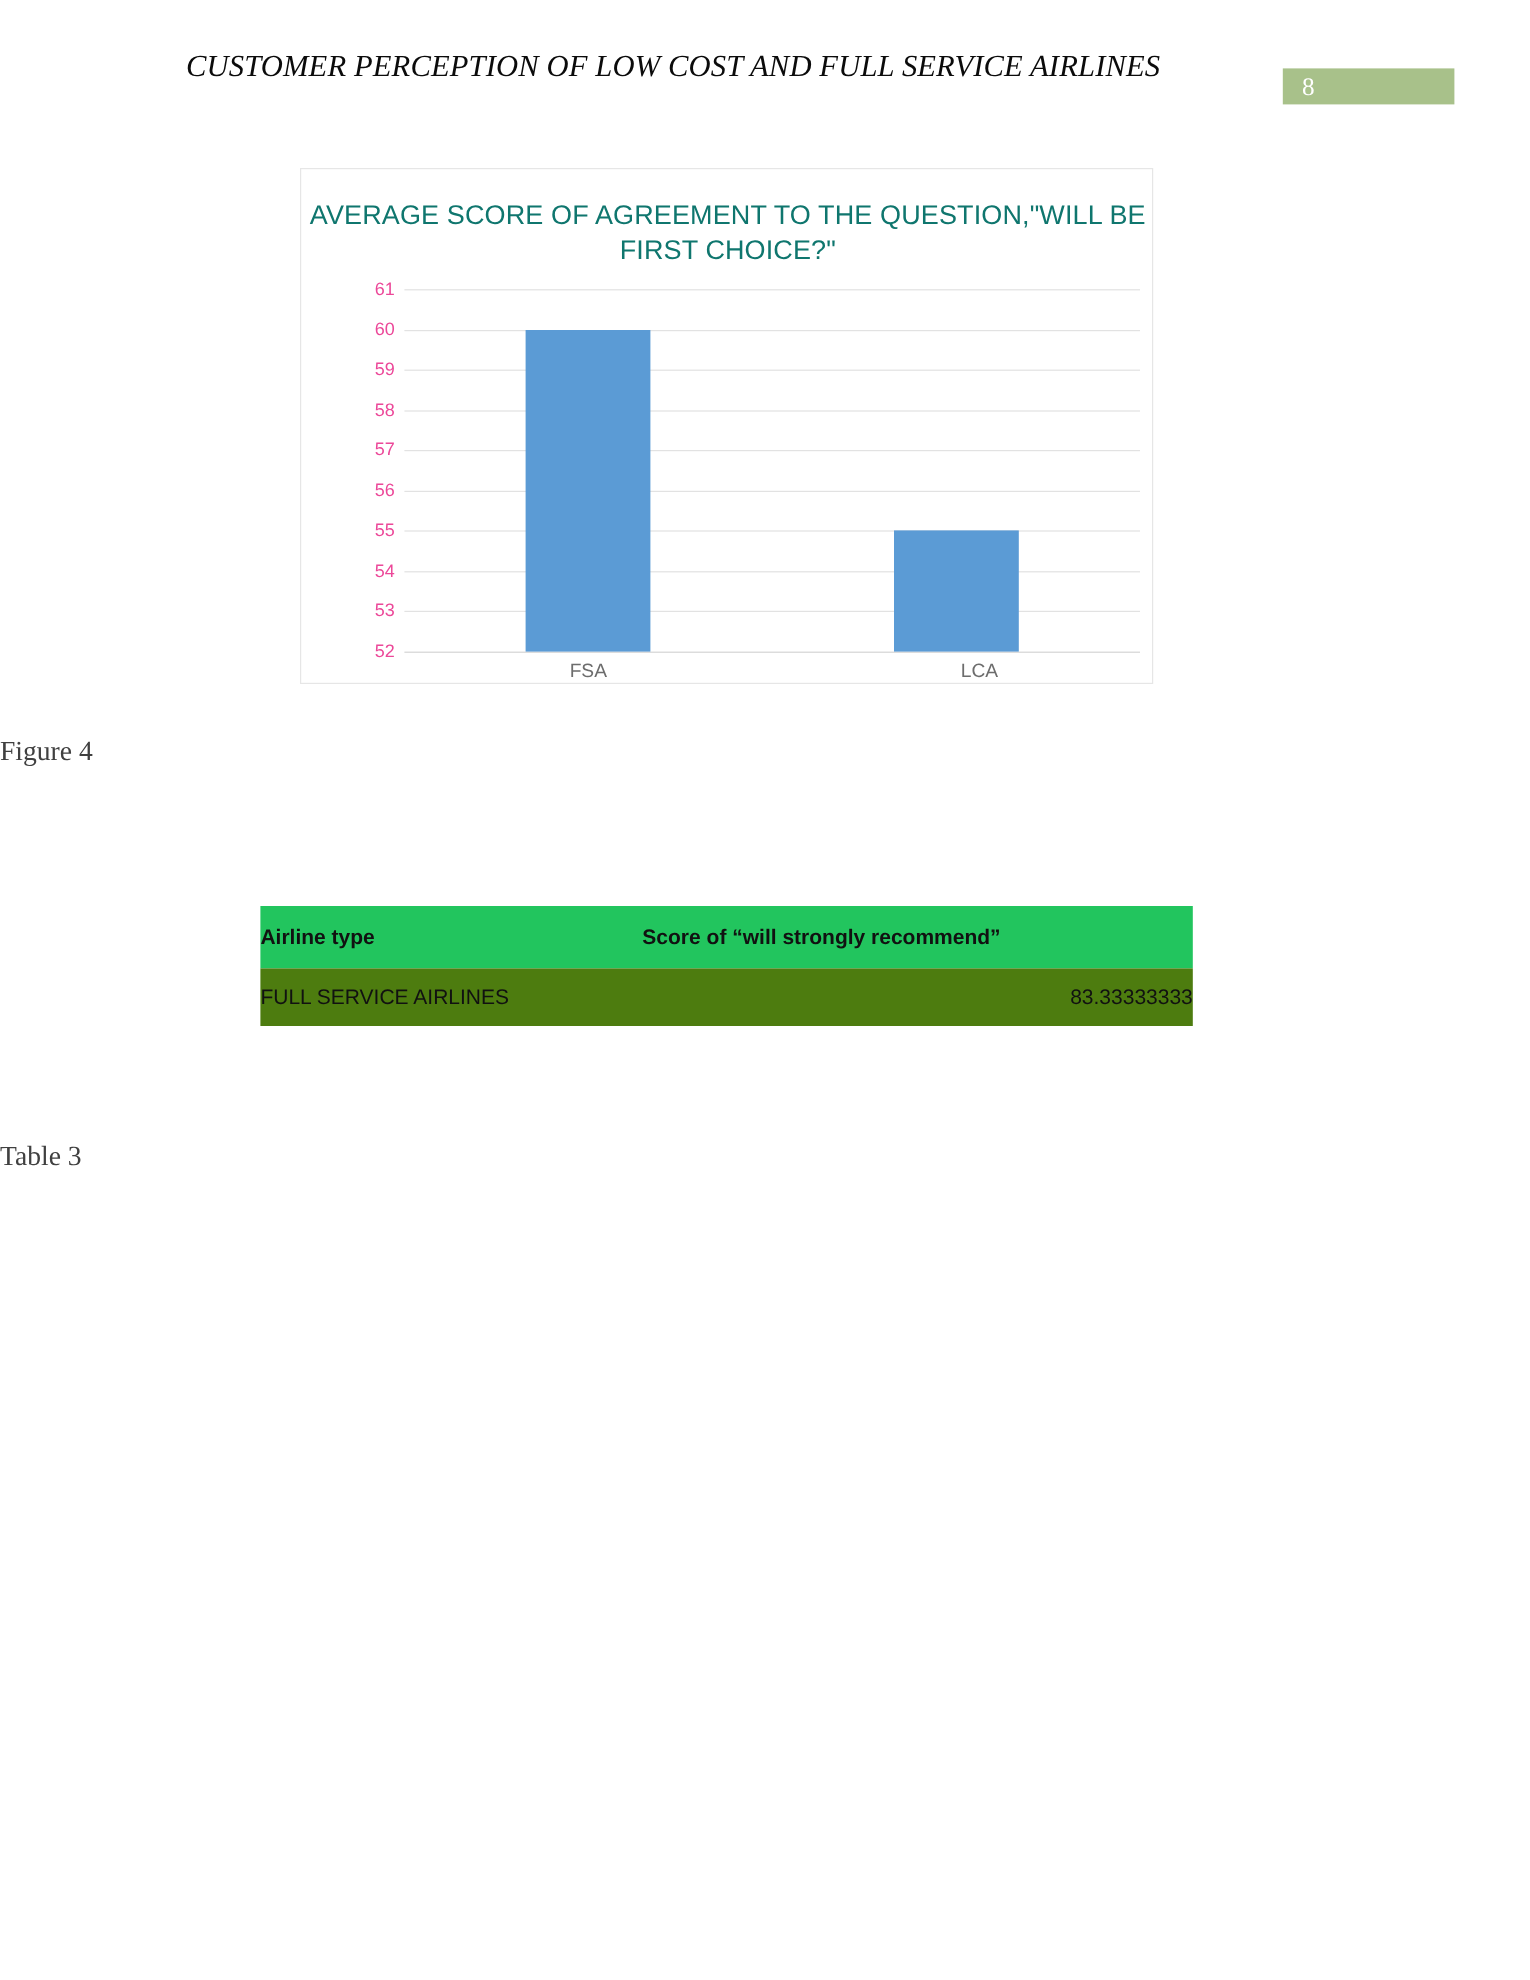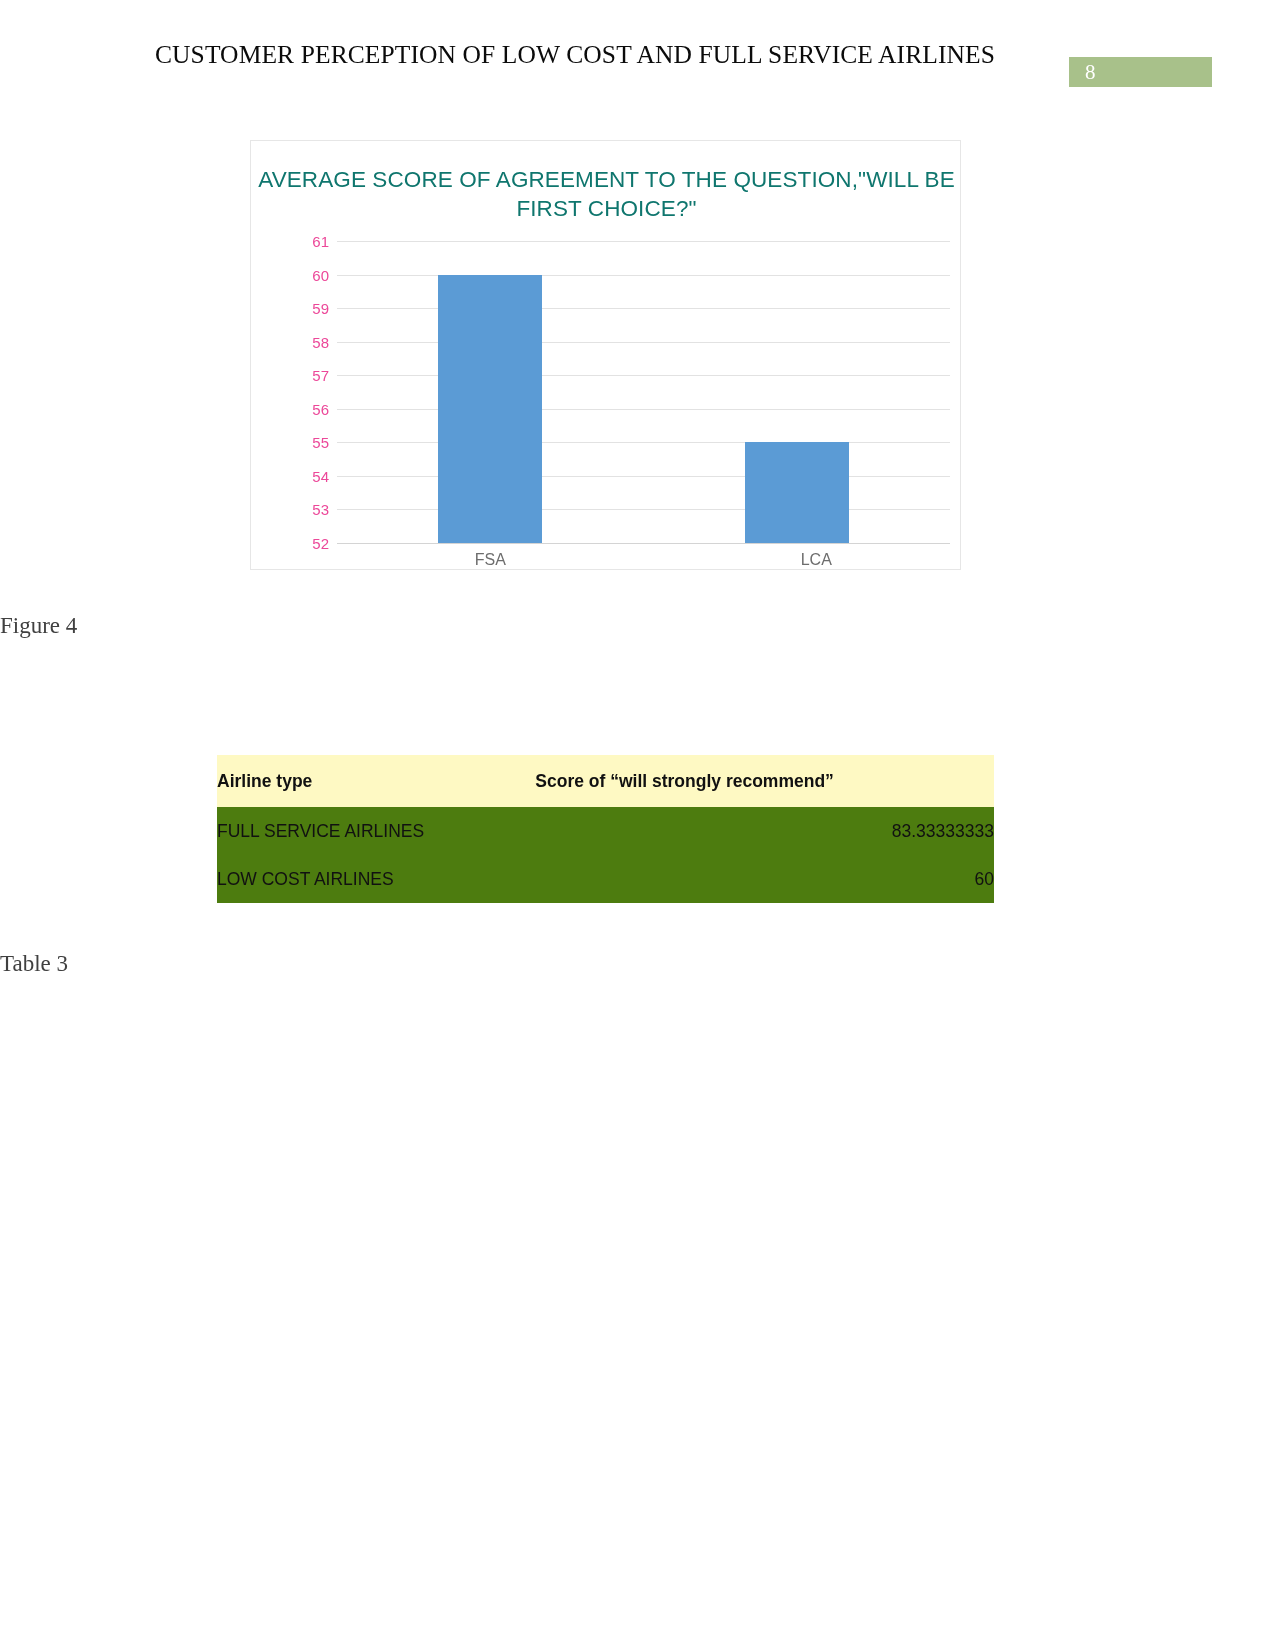--- a/index.html
+++ b/index.html
@@ -25,20 +25,21 @@
   }
   .header-title {
     position: absolute;
     left: 155px;
     top: 2px;
     font-family: "Liberation Serif", serif;
     font-size: 25.5px;
     letter-spacing: 0.1px;
     color: #0b0b0b;
     white-space: nowrap;
+    font-style: italic;
   }
   .page-number-box {
     position: absolute;
     left: 1069px;
     top: 19px;
     width: 143px;
     height: 30px;
     background: #a8c18a;
   }
   .page-number-text {
@@ -136,21 +137,21 @@
     border-collapse: collapse;
     font-size: 17.5px;
     color: #111111;
   }
   .data-table td {
     padding: 0;
     vertical-align: middle;
     height: 48px;
   }
   .row-band {
-    background: #fef9c3;
+    background: #22c55e;
   }
   .row-plain {
     background: #4d7c0f;
   }
   .cell-label {
     padding-left: 11px;
     white-space: nowrap;
   }
   .cell-value {
     text-align: right;
@@ -214,20 +215,16 @@
 <table class="data-table">
   <tbody>
     <tr class="row-band hdr-row">
       <td class="cell-label bold">Airline type</td>
       <td class="cell-label bold hdr-second">Score of “will strongly recommend”</td>
     </tr>
     <tr class="row-plain">
       <td class="cell-label">FULL SERVICE AIRLINES</td>
       <td class="cell-value">83.33333333</td>
     </tr>
-    <tr class="row-plain">
-      <td class="cell-label">LOW COST AIRLINES</td>
-      <td class="cell-value">60</td>
-    </tr>
   </tbody>
 </table>
 
 <div class="figure-caption tbl3">Table 3</div>
 
 </body></html>

